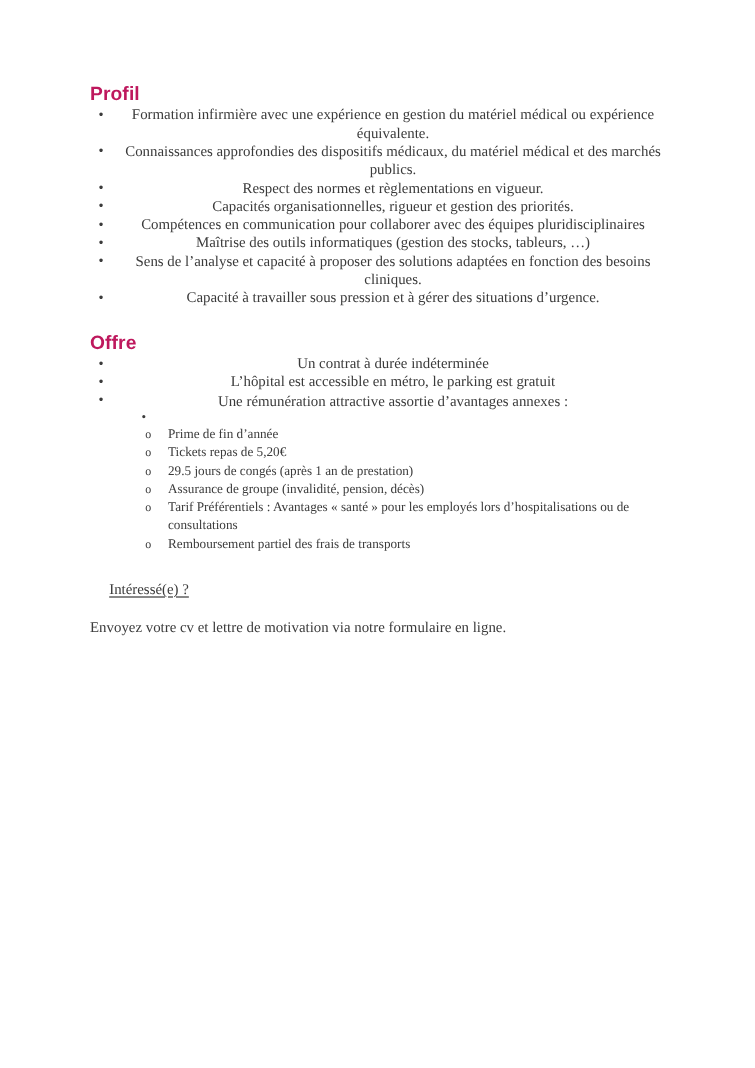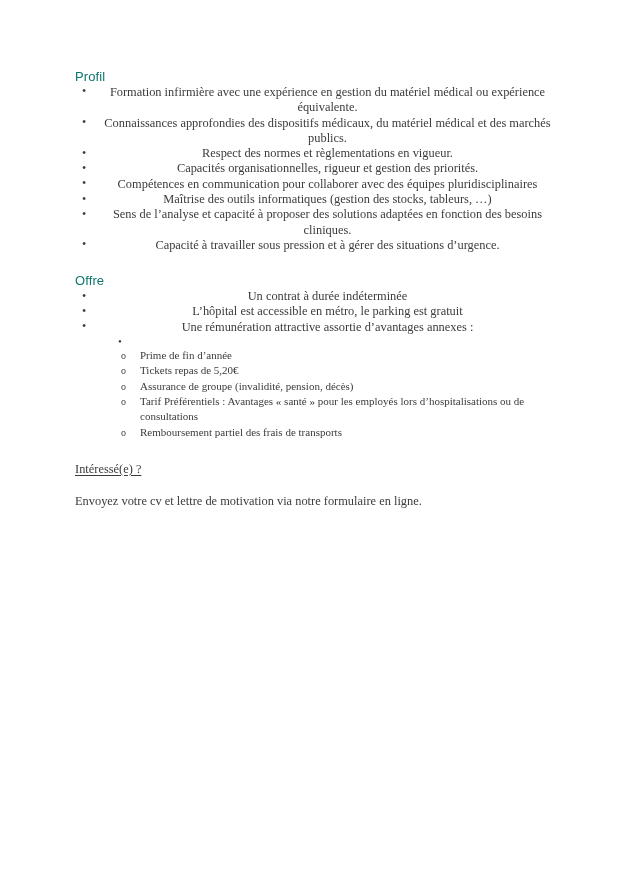--- a/index.html
+++ b/index.html
@@ -28,23 +28,23 @@
   .content {
     position: absolute;
     left: 75px;
     top: 70px;
     width: 480px;
   }
 
   
   h2.section-heading {
     font-family: "Liberation Sans", "DejaVu Sans", sans-serif;
-    font-size: 13px;
-    font-weight: normal;
-    color: #0f766e;
+    font-size: 16px;
+    font-weight: bold;
+    color: #be185d;
     margin: 0;
     padding: 0;
     line-height: 1.15;
     letter-spacing: 0.1px;
   }
   .heading-gap-offre  { height: 21px; }
 
   
   ul.bullets {
     list-style: none;
@@ -109,20 +109,21 @@
   
   .closing {
     margin-top: 22px;
     font-size: 12.4px;
     line-height: 15.3px;
   }
   .closing .interested {
     text-decoration: underline;
     text-underline-offset: 2px;
     display: inline-block;
+    margin-left: 16px;
   }
   .closing .send-line {
     margin-top: 17px;
     display: block;
   }
 </style>
 </head>
 <body>
 
 <div class="page">
@@ -148,20 +149,21 @@
     <ul class="bullets after-heading-list">
       <li><span>Un contrat à durée indéterminée</span></li>
       <li><span>L’hôpital est accessible en métro, le parking est gratuit</span></li>
       <li><span>Une rémunération attractive assortie d’avantages annexes :</span></li>
     </ul>
 
     <ul class="sublist">
       <li class="empty-bullet"><span></span></li>
       <li><span>Prime de fin d’année</span></li>
       <li><span>Tickets repas de 5,20€</span></li>
+      <li><span>29.5 jours de congés (après 1 an de prestation)</span></li>
       <li><span>Assurance de groupe (invalidité, pension, décès)</span></li>
       <li><span>Tarif Préférentiels : Avantages « santé » pour les employés lors d’hospitalisations ou de consultations</span></li>
       <li><span>Remboursement partiel des frais de transports</span></li>
     </ul>
 
     <div class="closing">
       <span class="interested">Intéressé(e) ?</span>
       <span class="send-line">Envoyez votre cv et lettre de motivation via notre formulaire en ligne.</span>
     </div>
 

